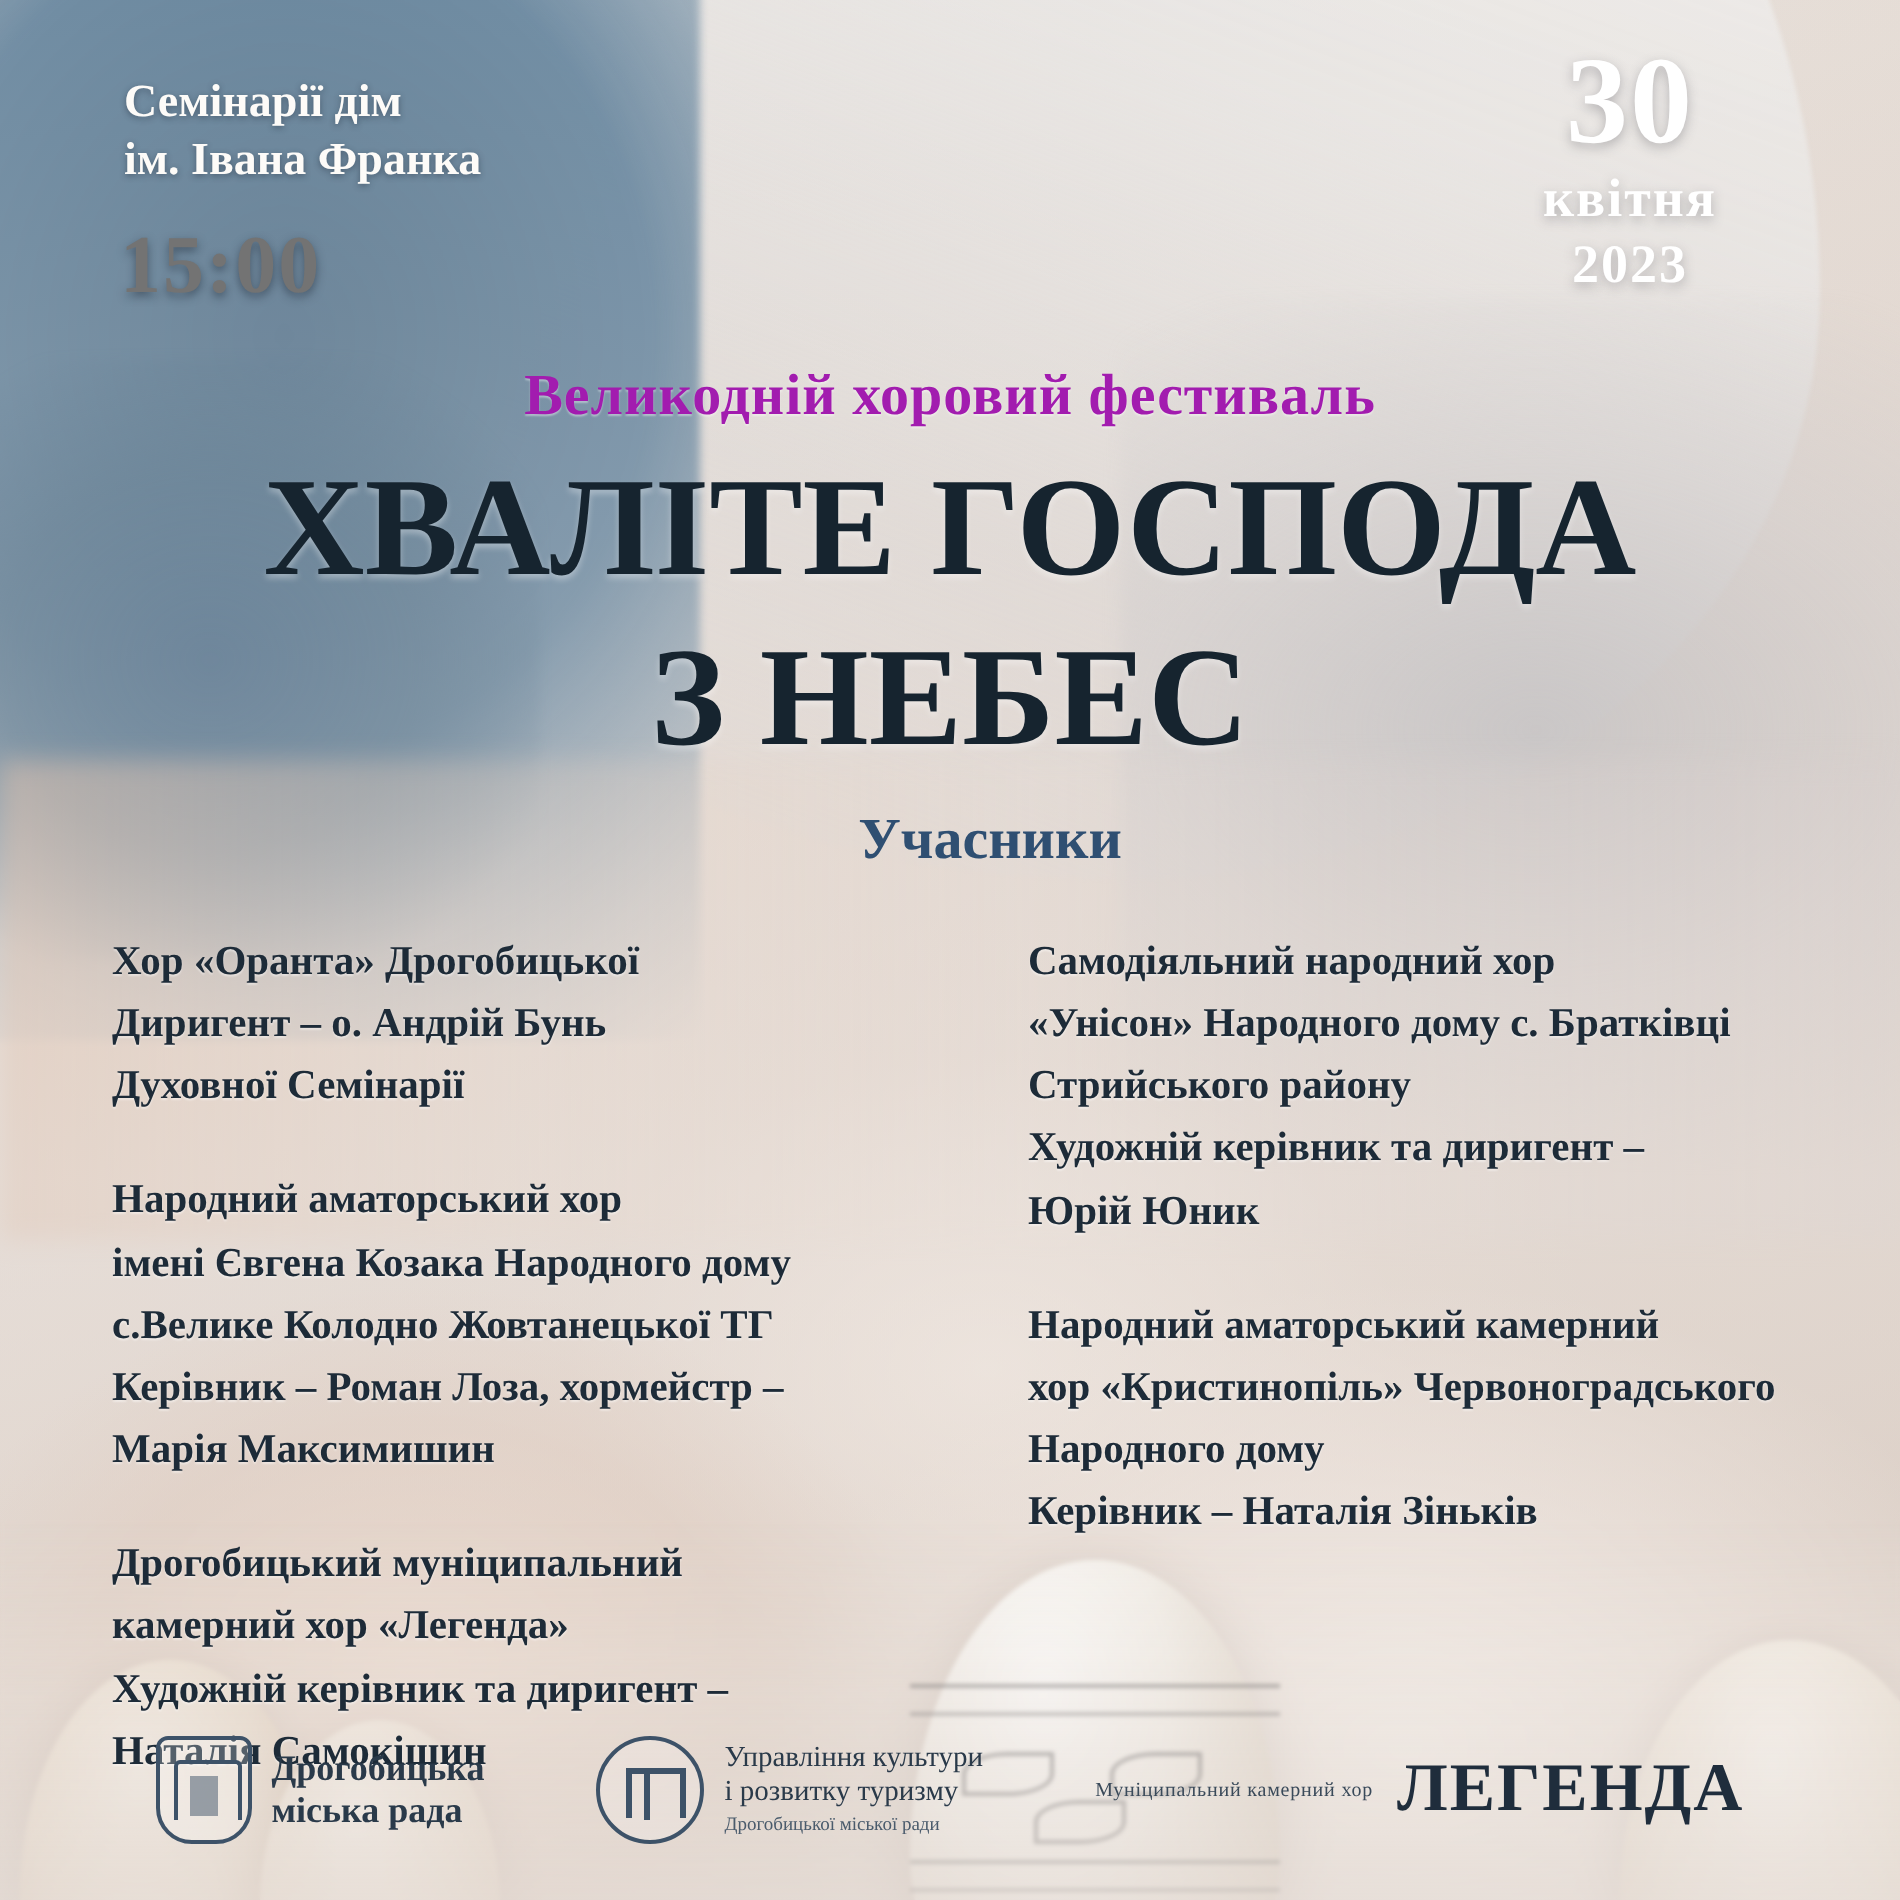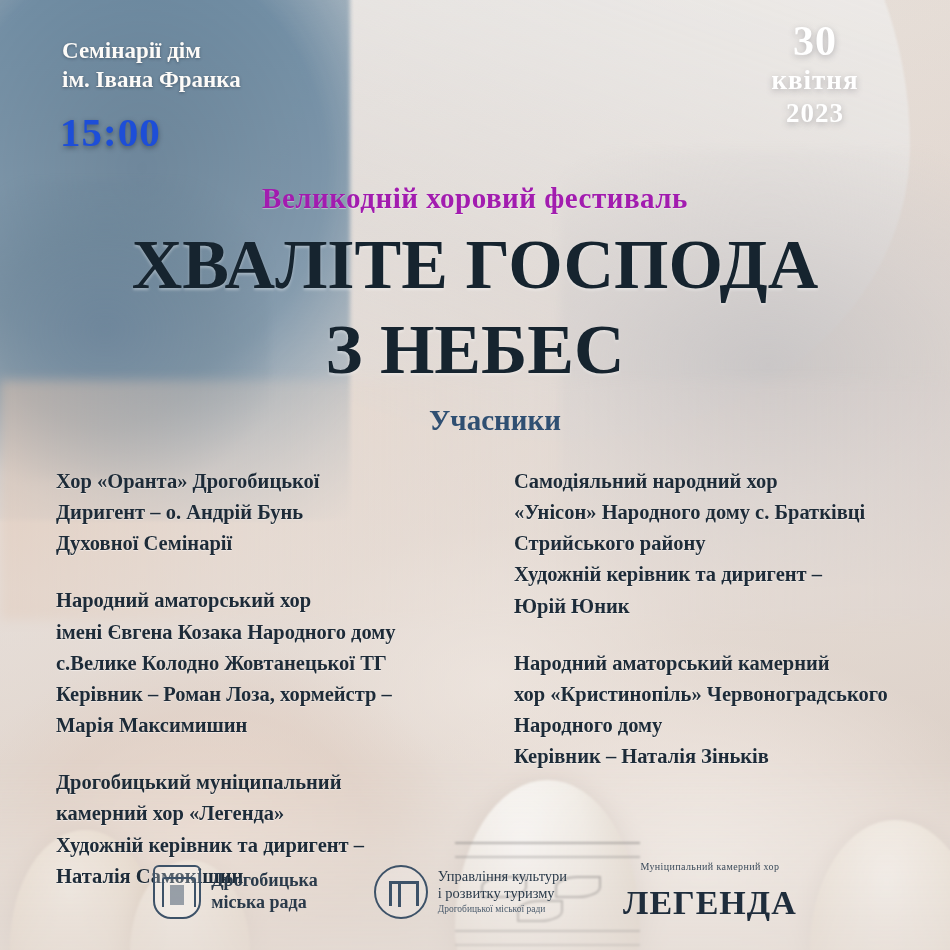--- a/index.html
+++ b/index.html
@@ -127,40 +127,40 @@
     font-family: "Liberation Serif", serif;
     font-weight: bold;
     font-size: 23px;
     line-height: 1.28;
     text-shadow: 0 1px 3px rgba(30,40,55,0.45);
   }
   .venue .line2 { display: block; }
   .time {
     position: absolute;
     left: 60px; top: 108px;
-    color: #1d4ed8;
+    color: #737373;
     font-family: "Liberation Serif", serif;
     font-weight: bold;
     font-size: 41px;
     letter-spacing: 1px;
     text-shadow: 0 2px 5px rgba(25,35,50,0.5);
   }
 
   .date-box {
     position: absolute;
     right: 40px; top: 22px;
     width: 190px;
     text-align: center;
     color: #ffffff;
     text-shadow: 0 2px 6px rgba(80,80,90,0.35);
   }
   .date-box .day {
     font-family: "Liberation Serif", serif;
     font-weight: bold;
-    font-size: 42px;
+    font-size: 62px;
     line-height: 0.95;
     letter-spacing: 1px;
   }
   .date-box .month {
     font-family: "Liberation Serif", serif;
     font-weight: bold;
     font-size: 27px;
     line-height: 1.35;
     letter-spacing: 1px;
   }
@@ -286,21 +286,21 @@
   .logo-2 .circle:after {
     content: "";
     position: absolute; left: 22px; top: 14px;
     width: 3px; height: 26px;
     background: #3d5268;
   }
   .logo-2 .l1 { font-size: 14.5px; }
   .logo-2 .l2 { font-size: 14.5px; }
   .logo-2 .l3 { font-size: 9.5px; color: #4a5b6c; margin-top: 2px; }
 
-  .logo-3 { flex-direction: column; align-items: center; gap: 12px; }
+  .logo-3 { align-items: center; gap: 12px; }
   .logo-3 .small {
     font-size: 10px;
     letter-spacing: 0.4px;
     color: #3a4a5a;
   }
   .logo-3 .big {
     font-family: "Liberation Serif", serif;
     font-weight: bold;
     font-size: 34px;
     letter-spacing: 1px;

